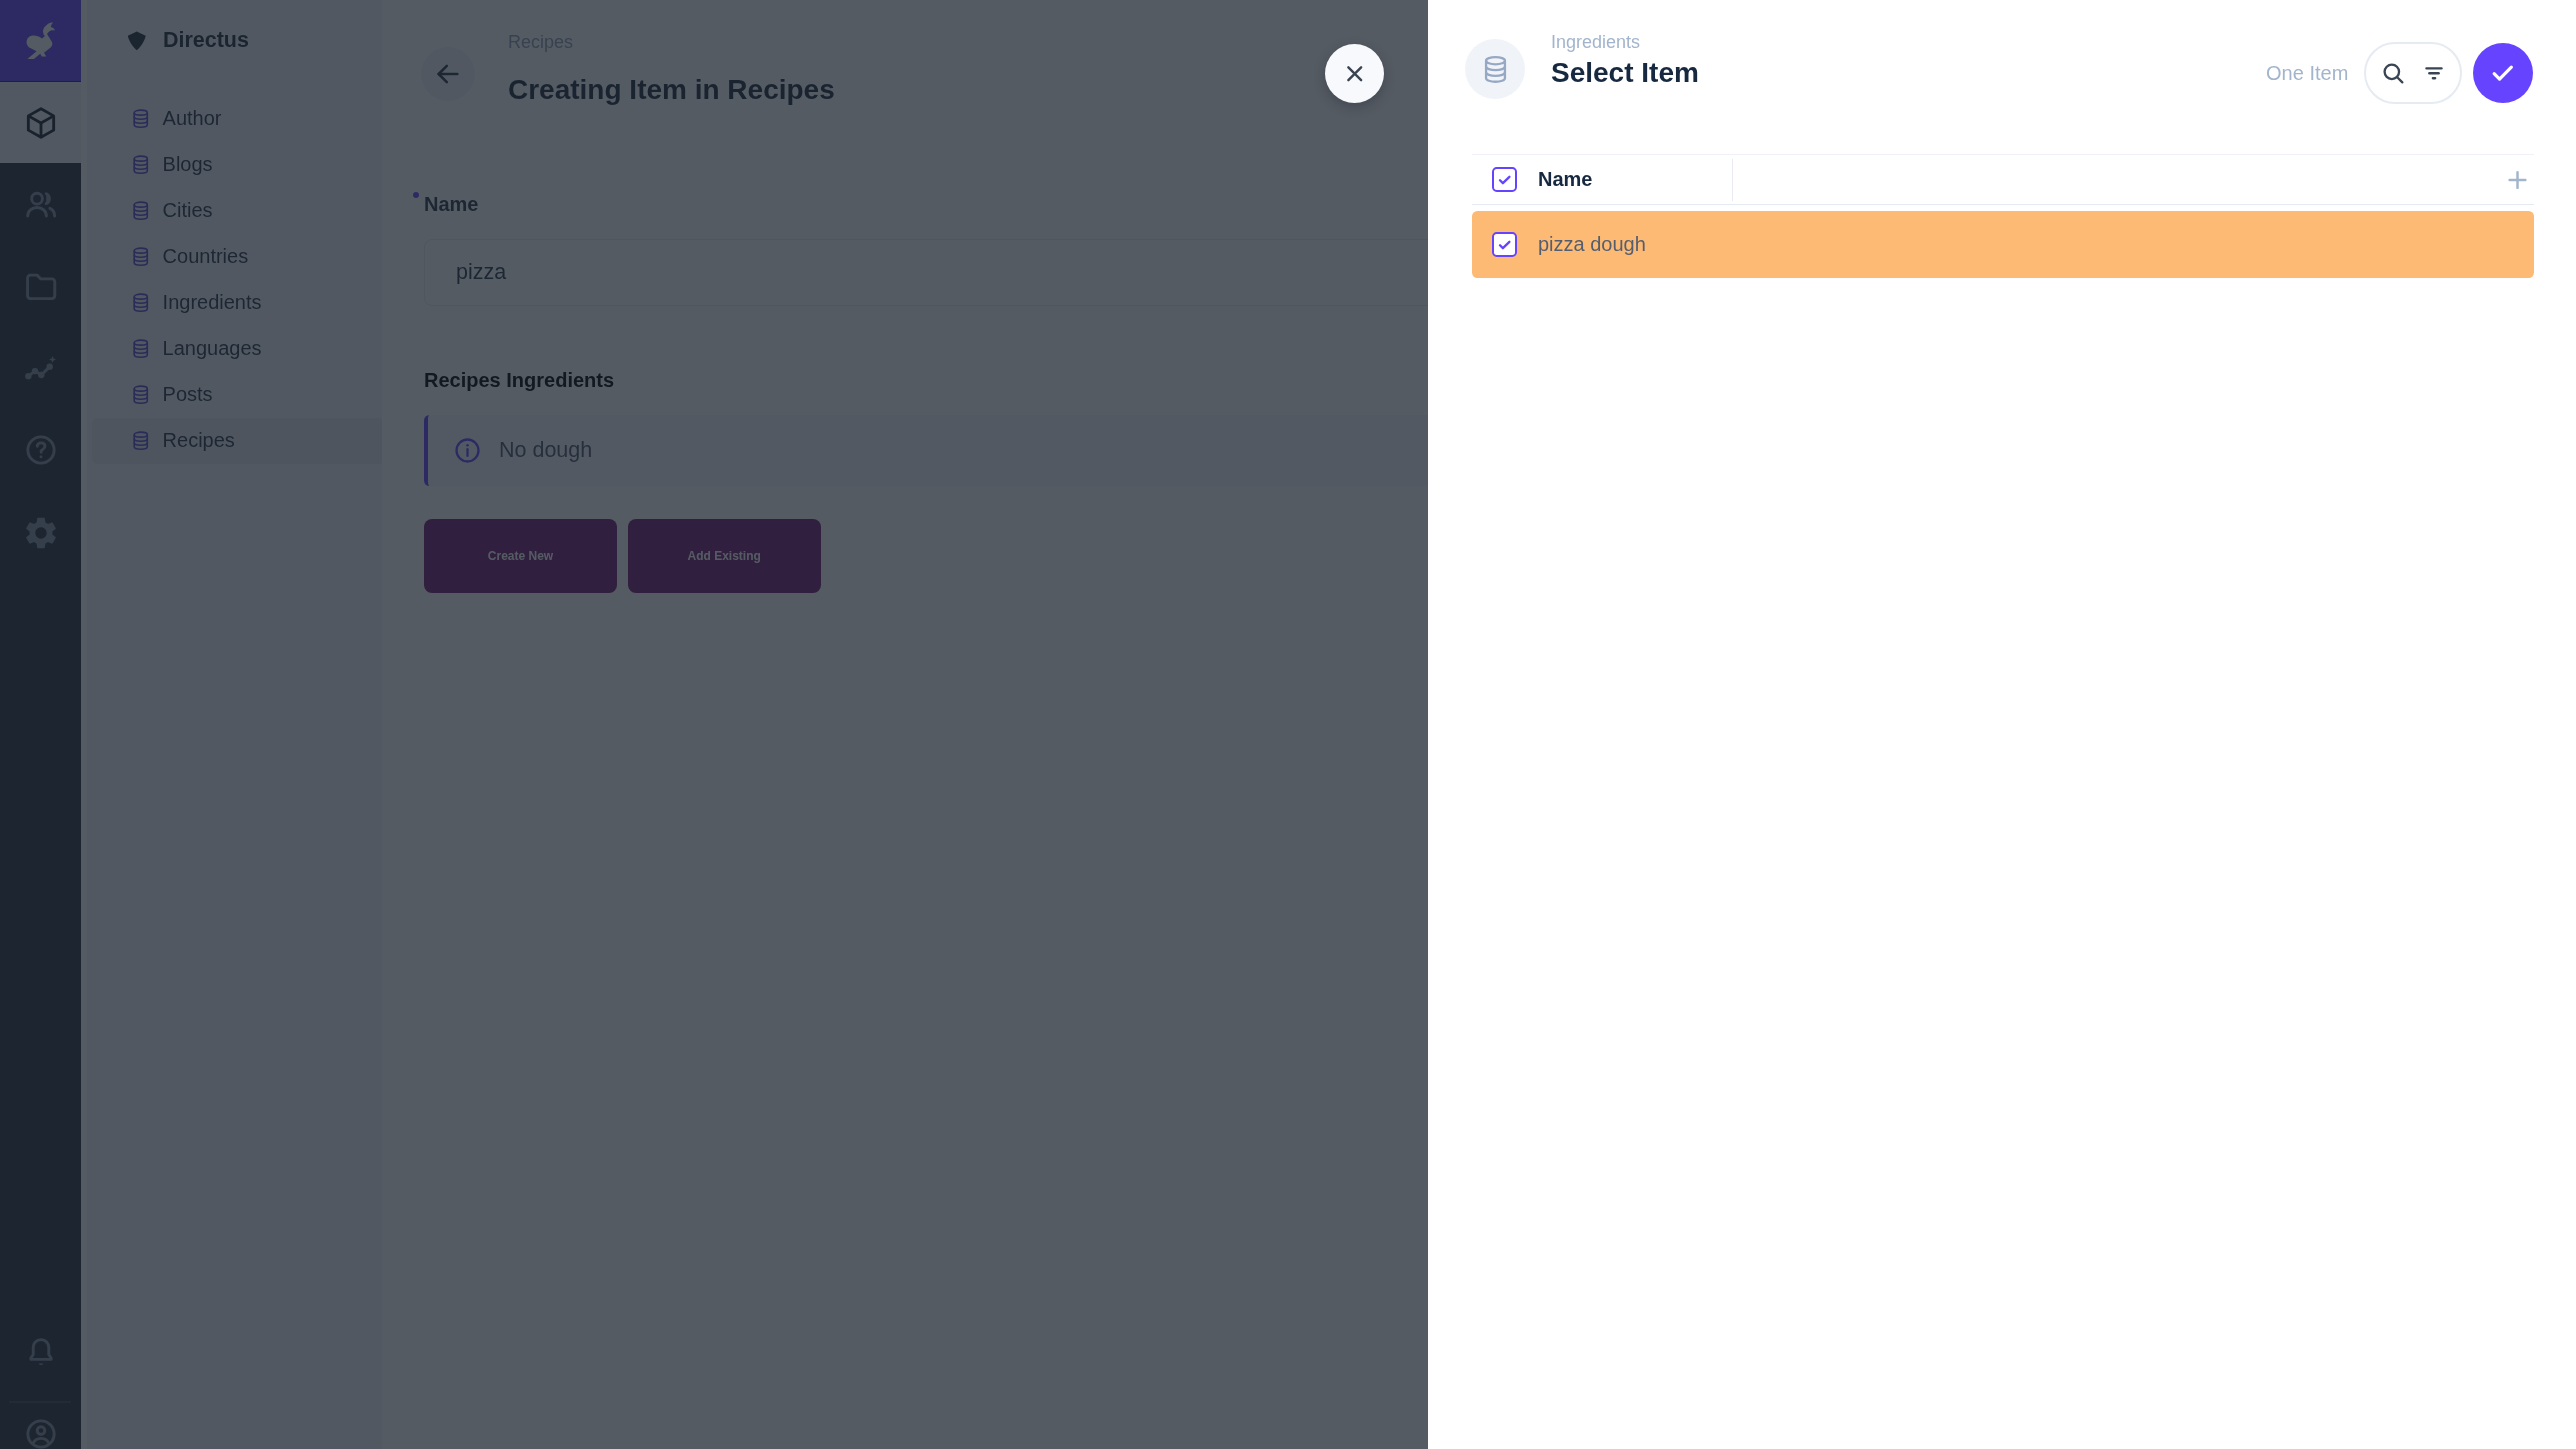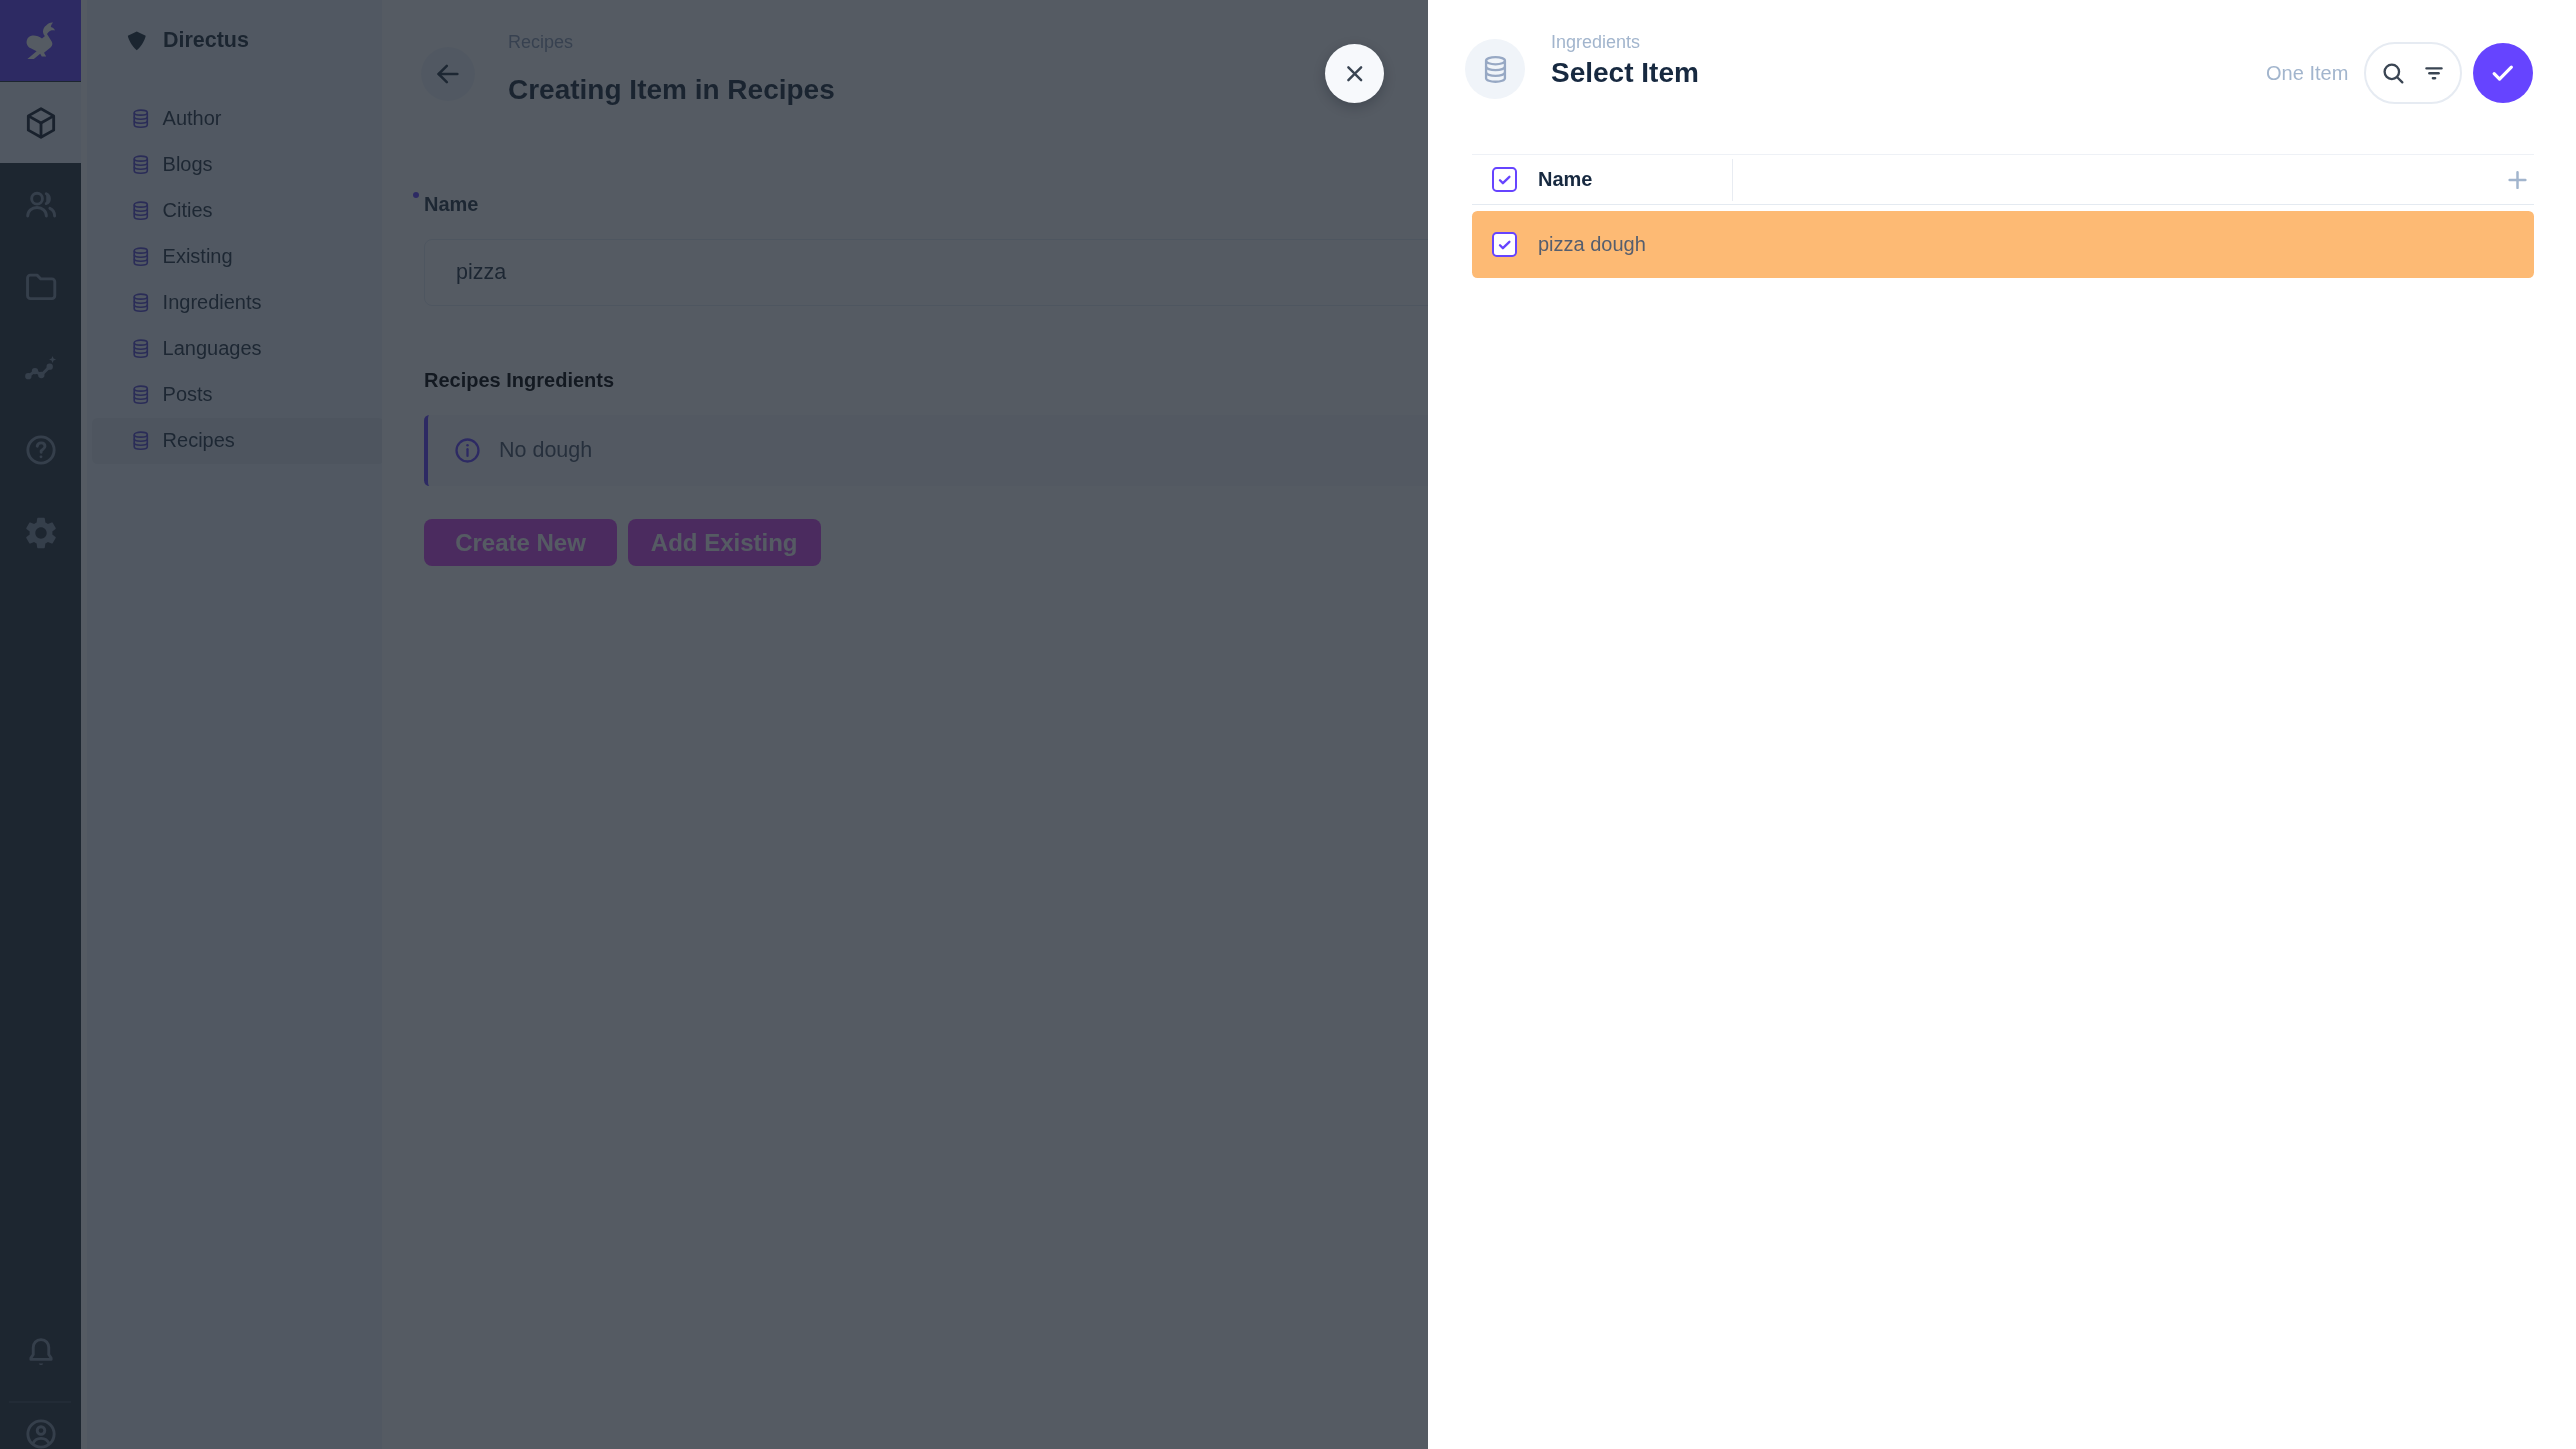--- a/index.html
+++ b/index.html
@@ -55,22 +55,22 @@
 
   .section-label { position:absolute; left:42px; top:369px; font-size:20px;
     font-weight:600; color:#000000; }
   .notice { position:absolute; left:42px; top:415px; width:1476px; height:71px;
     background:#F6F8FC; border-left:4.7px solid #6644FF; border-radius:5.4px;
     display:flex; align-items:center; padding-left:24px; gap:16px; }
   .notice svg { width:31px; height:31px; color:#6644FF; flex:none; }
   .notice-text { font-size:21.5px; color:#4a5768; }
 
   .btn-row { position:absolute; left:42px; top:519px; display:flex; gap:10.7px; }
-  .btn { width:193px; height:47px; border:none; border-radius:8px; background:#d946ef;
-    color:#ffffff; font-size:24px; font-weight:600; font-family:inherit; cursor:pointer; }
+  .btn { width:193px; height:74px; border:none; border-radius:8px; background:#701a75;
+    color:#ffffff; font-size:12px; font-weight:600; font-family:inherit; cursor:pointer; }
 
   
   .scrim { position:absolute; left:0; top:0; width:1428px; height:1449px;
     background:rgba(26,34,44,0.74); z-index:50; }
   .close-btn { position:absolute; left:1325px; top:44px; width:59px; height:59px;
     border-radius:50%; background:#F7F9FC; box-shadow:0 4px 12px rgba(10,20,30,.25);
     display:flex; align-items:center; justify-content:center; color:#3a4553;
     z-index:60; cursor:pointer; }
   .close-btn svg { width:25.5px; height:25.5px; }
 
@@ -221,21 +221,21 @@
         </svg>
       <span>Cities</span>
     </li>
     <li class="collection-item">
       <svg viewBox="0 0 24 24" fill="none" stroke="currentColor" stroke-width="1.8">
           <ellipse cx="12" cy="5.2" rx="7.3" ry="2.8"></ellipse>
           <path d="M4.7 5.2v4.5c0 1.6 3.3 2.8 7.3 2.8s7.3-1.2 7.3-2.8V5.2"></path>
           <path d="M4.7 9.7v4.5c0 1.6 3.3 2.8 7.3 2.8s7.3-1.2 7.3-2.8V9.7"></path>
           <path d="M4.7 14.2v4.5c0 1.6 3.3 2.8 7.3 2.8s7.3-1.2 7.3-2.8v-4.5"></path>
         </svg>
-      <span>Existing</span>
+      <span>Countries</span>
     </li>
     <li class="collection-item">
       <svg viewBox="0 0 24 24" fill="none" stroke="currentColor" stroke-width="1.8">
           <ellipse cx="12" cy="5.2" rx="7.3" ry="2.8"></ellipse>
           <path d="M4.7 5.2v4.5c0 1.6 3.3 2.8 7.3 2.8s7.3-1.2 7.3-2.8V5.2"></path>
           <path d="M4.7 9.7v4.5c0 1.6 3.3 2.8 7.3 2.8s7.3-1.2 7.3-2.8V9.7"></path>
           <path d="M4.7 14.2v4.5c0 1.6 3.3 2.8 7.3 2.8s7.3-1.2 7.3-2.8v-4.5"></path>
         </svg>
       <span>Ingredients</span>
     </li>

